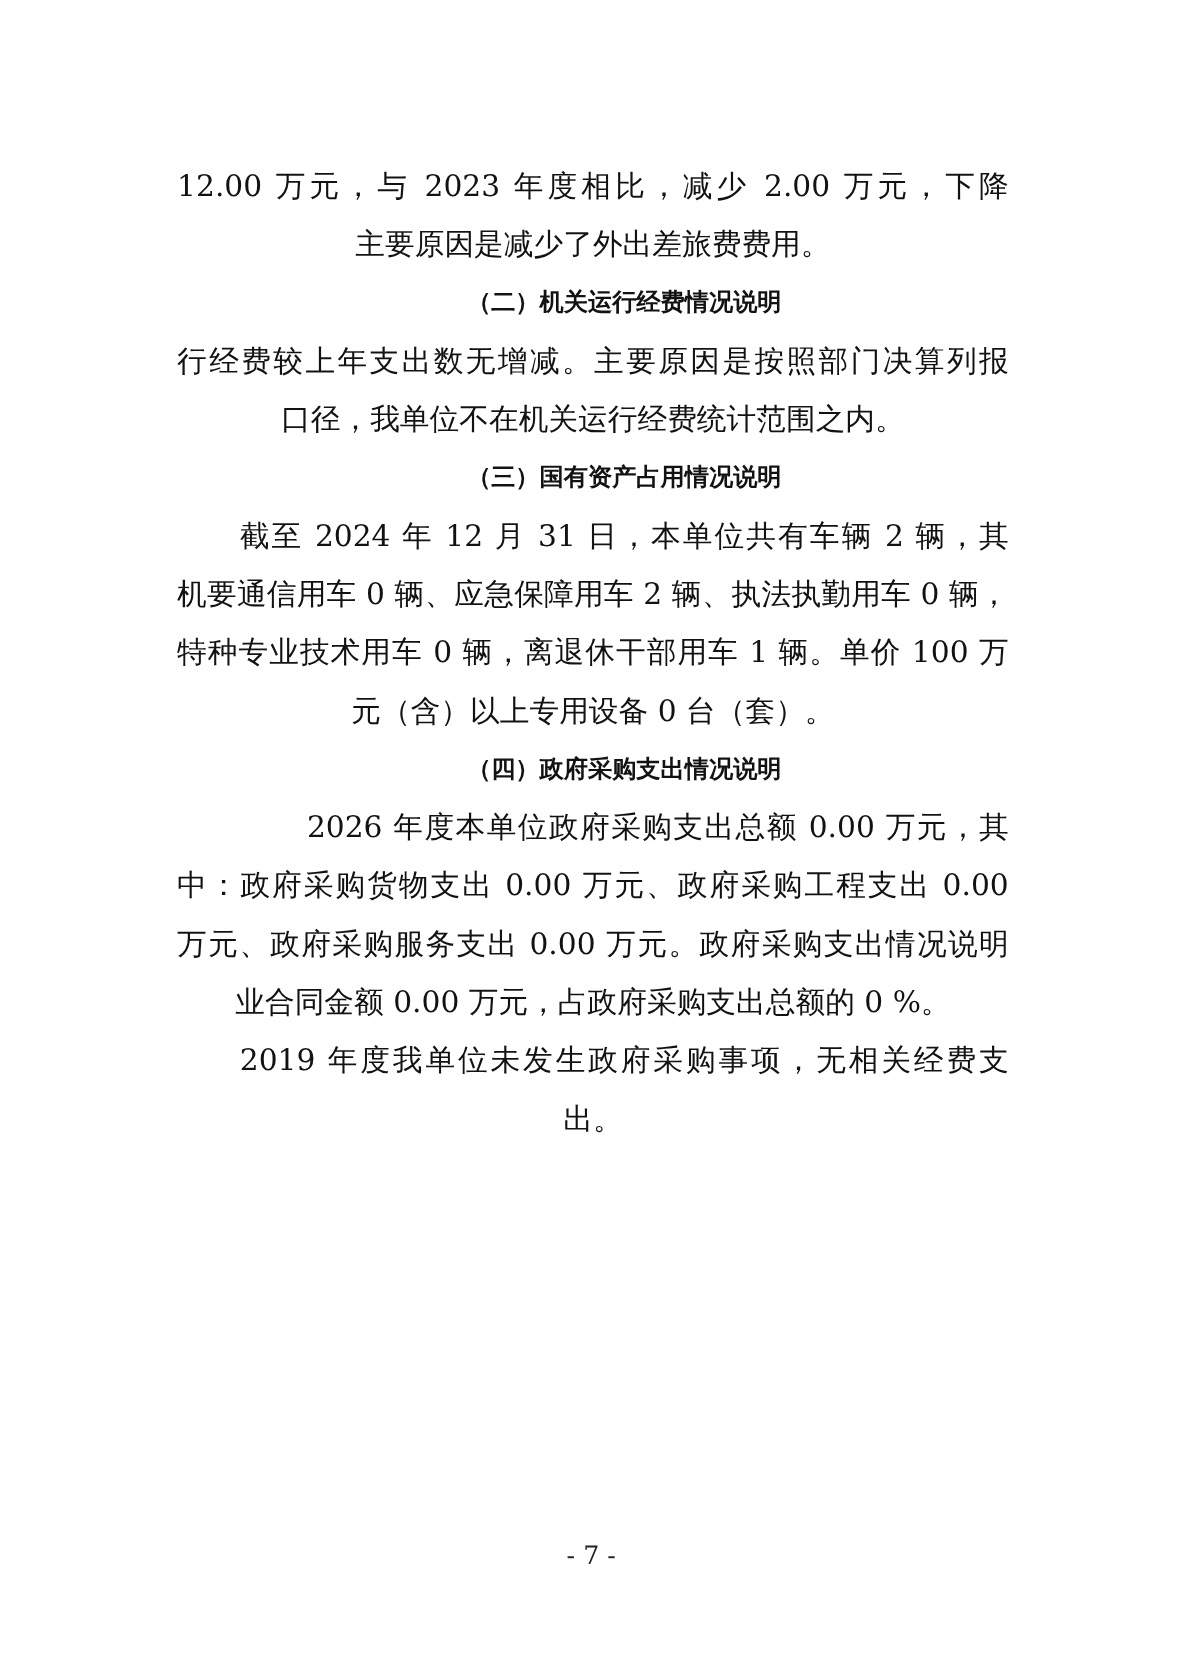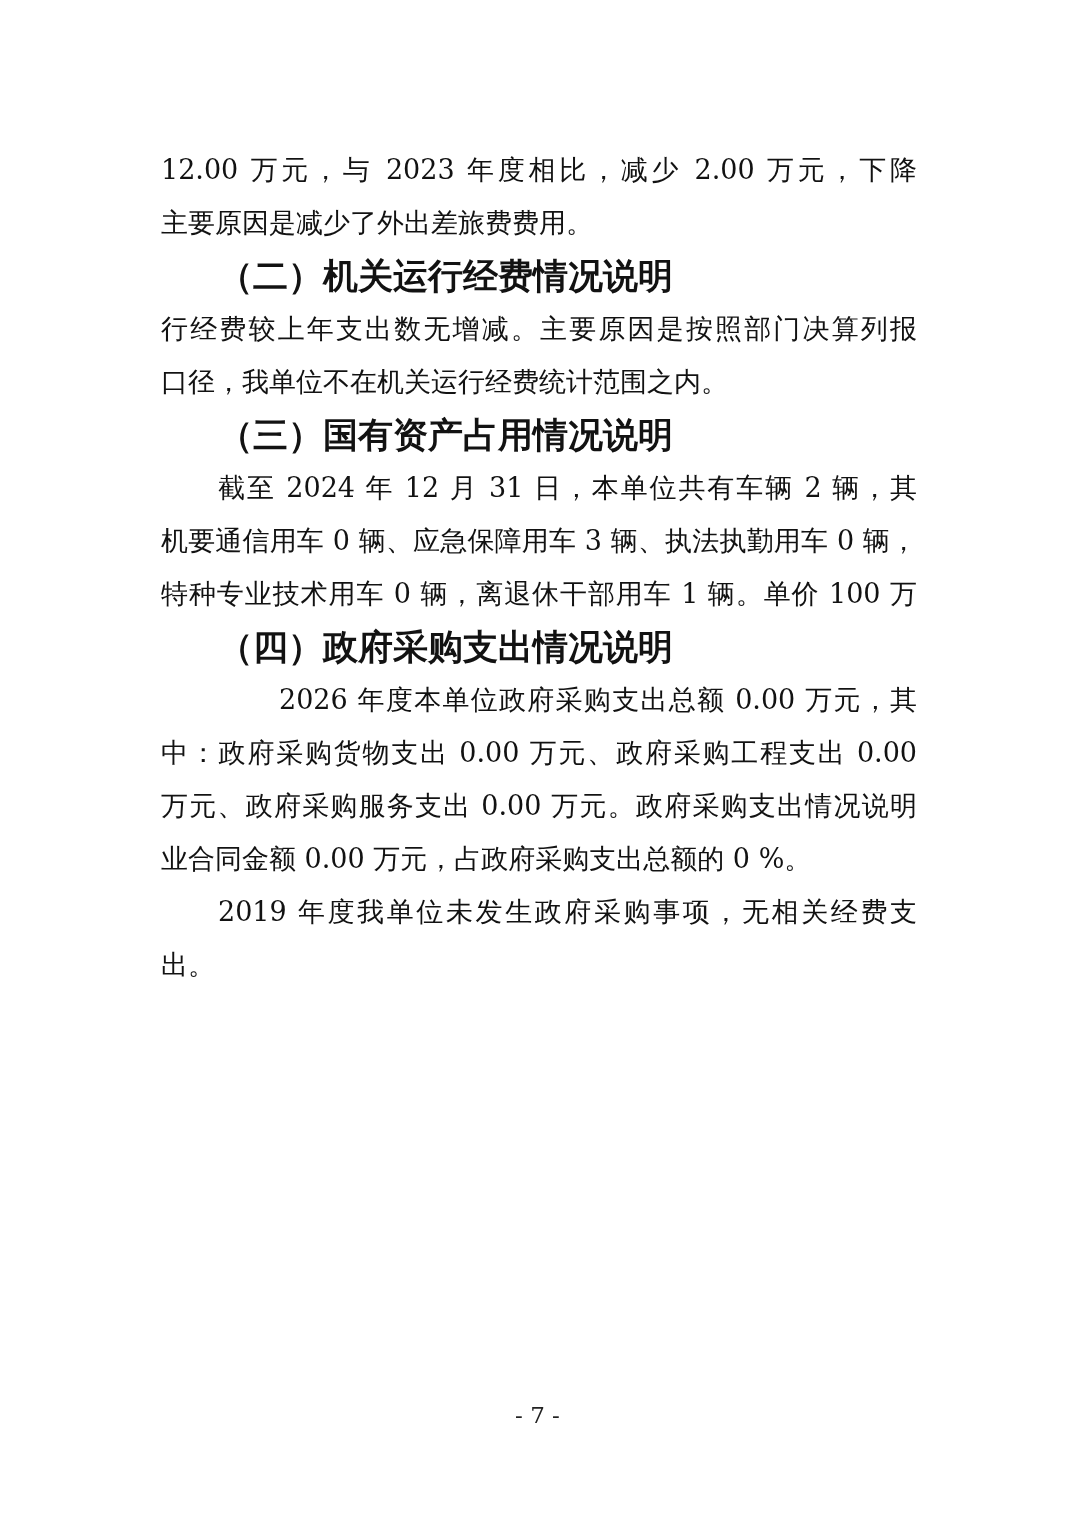--- a/index.html
+++ b/index.html
@@ -21,31 +21,31 @@
     left: 161px;
     top: 143px;
     width: 756px;
   }
   .line {
     font-size: 27px;
     line-height: 53px;
     height: 53px;
     overflow: hidden;
     white-space: normal;
-    text-align: left;
+    text-align: center;
   }
   
   .j {
     text-align: justify;
     text-align-last: justify;
     text-justify: inter-character;
   }
   .h {
     font-weight: 700;
-    font-size: 35px;
+    font-size: 22px;
   }
   .ind2 { padding-left: 57px; }   
   .ind4 { padding-left: 118px; }  
   .footer {
     position: absolute;
     left: 0;
     right: 0;
     top: 1398px;
     height: 34px;
     text-align: center;
@@ -60,22 +60,23 @@
 
 <div class="page">
   <div class="content">
     <div class="line j">12.00 万元，与 2023 年度相比，减少 2.00 万元，下降 14.3%，</div>
     <div class="line">主要原因是减少了外出差旅费费用。</div>
     <div class="line h ind2">（二）机关运行经费情况说明</div>
     <div class="line j">行经费较上年支出数无增减。主要原因是按照部门决算列报</div>
     <div class="line">口径，我单位不在机关运行经费统计范围之内。</div>
     <div class="line h ind2">（三）国有资产占用情况说明</div>
     <div class="line j ind2">截至 2024 年 12 月 31 日，本单位共有车辆 2 辆，其中，</div>
-    <div class="line j">机要通信用车 0 辆、应急保障用车 3 辆、执法执勤用车 0 辆，</div>
+    <div class="line j">机要通信用车 0 辆、应急保障用车 2 辆、执法执勤用车 0 辆，</div>
     <div class="line j">特种专业技术用车 0 辆，离退休干部用车 1 辆。单价 100 万</div>
+    <div class="line">元（含）以上专用设备 0 台（套）。</div>
     <div class="line h ind2">（四）政府采购支出情况说明</div>
     <div class="line j ind4">2026 年度本单位政府采购支出总额 0.00 万元，其</div>
     <div class="line j">中：政府采购货物支出 0.00 万元、政府采购工程支出 0.00</div>
     <div class="line j">万元、政府采购服务支出 0.00 万元。政府采购支出情况说明</div>
     <div class="line">业合同金额 0.00 万元，占政府采购支出总额的 0 %。</div>
     <div class="line j ind2">2019 年度我单位未发生政府采购事项，无相关经费支</div>
     <div class="line">出。</div>
   </div>
   <div class="footer">- 7 -</div>
 </div>

